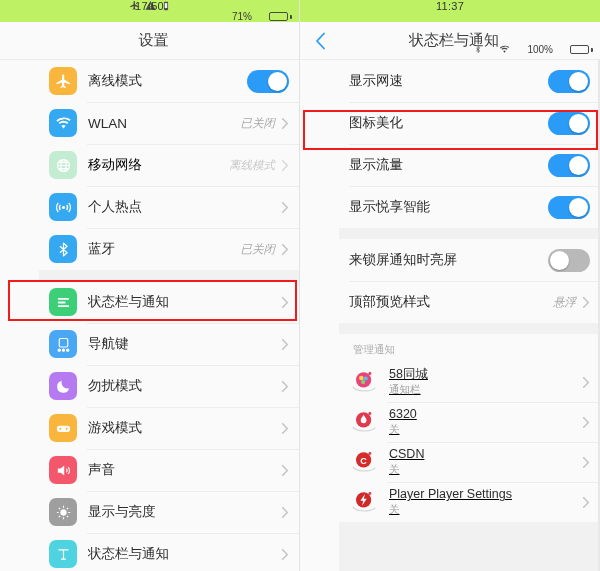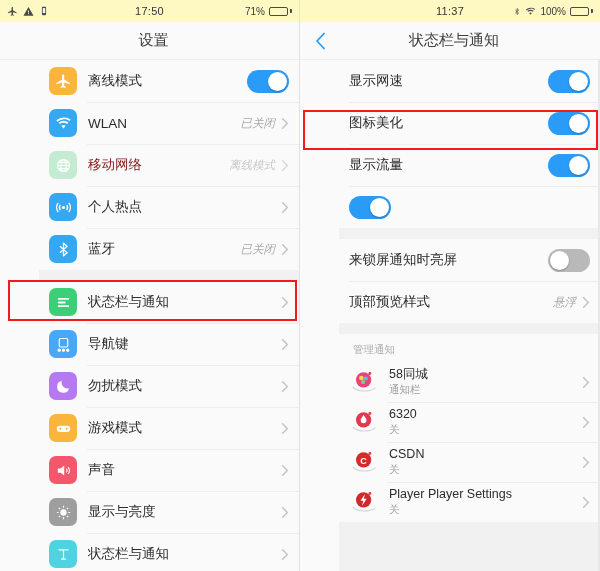--- a/index.html
+++ b/index.html
@@ -9,27 +9,28 @@
     background:#ffffff;
     overflow:hidden;
   }
   .screens { display:flex; width:600px; height:571px; }
   .phone { width:300px; height:571px; position:relative; background:#fafafa; }
   .phone.left { border-right:1px solid #e2e2e2; }
 
   
   .statusbar {
     height:22px; display:flex; align-items:center;
-    padding:0 7px; background:#fef9c3; font-size:10px; color:#3a3a3a;
+    padding:0 7px; background:#bef264; font-size:10px; color:#3a3a3a;
     position:relative;
+    flex-direction:column;
   }
   .sb-left { display:flex; align-items:center; gap:5px; }
   .sb-center { position:absolute; left:0; right:0; text-align:center;
                font-size:11px; letter-spacing:.3px; color:#333; pointer-events:none; }
-  .sb-right { margin-left:auto; display:flex; align-items:center; gap:4px; z-index:2; }
+  .sb-right { margin-left:auto; display:flex; align-items:center; gap:17px; z-index:2; }
   .sb-ico { display:inline-block; line-height:1; }
   .sb-ico svg { display:block; }
   .batt { display:flex; align-items:center; gap:2px; }
   .batt-pct { font-size:10px; }
   .batt-body { width:19px; height:9px; border:1px solid #4a4a4a; border-radius:2px;
                position:relative; padding:1px; }
   .batt-fill { height:100%; background:#4a4a4a; border-radius:1px; }
   .batt-cap { width:2px; height:4px; background:#4a4a4a; border-radius:0 1px 1px 0; }
   .tiny-badge { font-size:8px; font-weight:bold; }
 
@@ -59,21 +60,21 @@
     background:#ededed;
   }
   .row.plain + .row.plain::before { left:10px; }
   .row.noline::before { display:none !important; }
   .ico {
     width:28px; height:28px; border-radius:7px; flex:0 0 28px;
     display:flex; align-items:center; justify-content:center; margin-right:11px;
   }
   .ico svg { display:block; }
   .label { font-size:13.5px; color:#2c2c2c; flex:1; font-weight:500; }
-  .label.dim { color:#7f1d1d; }
+  .label.dim { color:#000000; }
   .value { font-size:11.5px; color:#a8a8a8; margin-right:6px;font-style:italic; }
   .value.dim { color:#c9c9c9; }
   .chev { color:#c4c4c4; display:flex; align-items:center; }
   .chev svg { display:block; }
 
   
   .toggle { width:42px; height:23px; border-radius:12px; background:#2a9bf7;
             position:relative; flex:0 0 42px; }
   .toggle .knob { position:absolute; top:2px; left:21px; width:19px; height:19px;
                   border-radius:50%; background:#fff;
@@ -84,21 +85,21 @@
   
   .sect-hdr { font-size:10.5px; color:#adadad; padding:9px 14px 5px; background:#fafafa; }
 
   
   .approw { display:flex; align-items:center; height:40px; padding:0 10px;
             background:#fafafa; position:relative; }
   .approw + .approw::before{ content:""; position:absolute; left:48px; right:0;
             top:0; height:1px; background:#ededed; }
   .appico { width:30px; height:30px; flex:0 0 30px; margin-right:10px;
             display:flex; align-items:center; justify-content:center; }
-  .apptxt { flex:1; display:flex; flex-direction:column; justify-content:center; }
+  .apptxt { flex:1; display:flex; flex-direction:column; justify-content:center;text-decoration:underline; }
   .appname { font-size:12.5px; color:#2c2c2c; line-height:1.25; }
   .appsub { font-size:10.5px; color:#a0a0a0; line-height:1.3; }
 
   
   .hl { position:absolute; border:2px solid #f21b1b; pointer-events:none; z-index:30; }
 
   .scroll-hint { position:absolute; right:0; top:0; width:2px; height:100%;
                  background:#e8e8e8; }
 </style>
 </head>
@@ -425,20 +426,21 @@
               <span class="knob"></span>
             </span>
         </div>
         <div class="row plain">
           <span class="label">显示流量</span>
           <span class="toggle">
               <span class="knob"></span>
             </span>
         </div>
         <div class="row plain">
+          <span class="label">显示悦享智能</span>
           <span class="toggle">
               <span class="knob"></span>
             </span>
         </div>
       </div>
 
       <div class="gap"></div>
 
       <div class="group">
         <div class="row plain">

